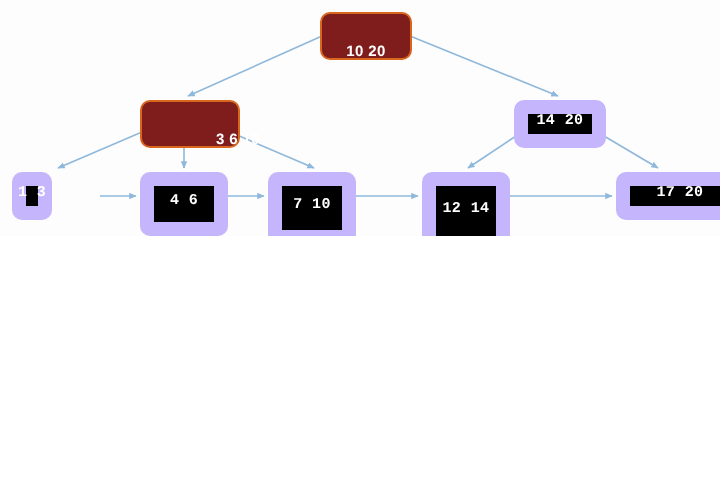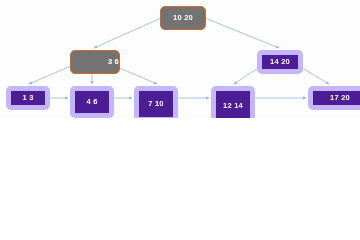--- a/index.html
+++ b/index.html
@@ -40,26 +40,28 @@
     align-items: center;
     justify-content: center;
     color: #ffffff;
     font-size: 7.5px;
     font-weight: bold;
     letter-spacing: 0.2px;
     line-height: 1;
     white-space: nowrap;
   }
   .node.orange {
-    background: #737373;
+    background: #7f1d1d;
     border: 1px solid #d9661d;
+    align-items: flex-end;
   }
   .node.blue {
-    background: #4c1d95;
-    border: 5px solid #c4b5fd;
+    background: #000000;
+    border: 7px solid #c4b5fd;
+    font-family: Liberation Mono, monospace;
   }
   .node .keys {
     display: flex;
     gap: 5px;
   }
 </style>
 </head>
 <body>
 
 <div id="diagram-root">
@@ -99,21 +101,21 @@
   </div>
 
   <div class="node orange" style="left:70px; top:50px; width:46px; height:24px;padding-left:48px;">
     <span class="keys">3  6  10</span>
   </div>
 
   <div class="node blue" style="left:257px; top:50px; width:46px; height:24px;">
     <span class="keys">14  20</span>
   </div>
 
-  <div class="node blue" style="left:6px; top:86px; width:44px; height:24px;">
+  <div class="node blue" style="left:6px; top:86px; width:20px; height:24px;">
     <span class="keys">1  3</span>
   </div>
 
   <div class="node blue" style="left:70px; top:86px; width:44px; height:32px;">
     <span class="keys">4  6</span>
   </div>
 
   <div class="node blue" style="left:134px; top:86px; width:44px; height:36px;">
     <span class="keys">7  10</span>
   </div>

